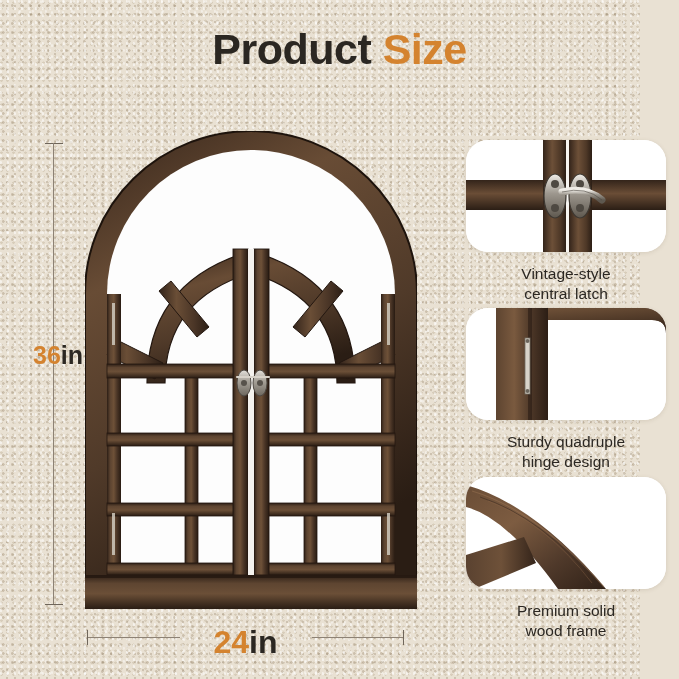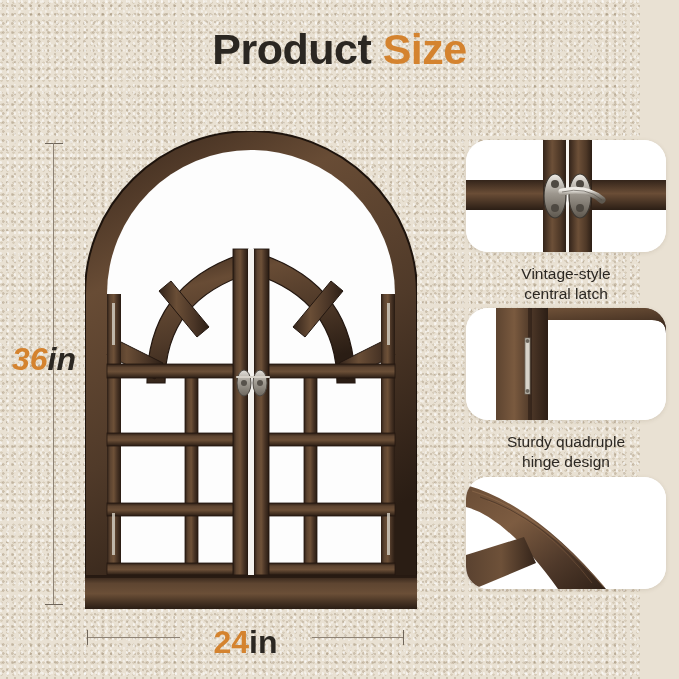--- a/index.html
+++ b/index.html
@@ -37,22 +37,22 @@
   .dim-v-line{
     position:absolute;left:53px;top:143px;width:1px;height:462px;
     background:#8d8275;
   }
   .dim-v-cap-top,.dim-v-cap-bot{
     position:absolute;left:45px;width:18px;height:1px;background:#6f665b;
   }
   .dim-v-cap-top{top:143px;}
   .dim-v-cap-bot{top:604px;}
   .dim-v-label{
-    position:absolute;left:12px;top:341px;
-    font-size:32px;font-weight:bold;white-space:nowrap;font-style:italic;
+    position:absolute;left:33px;top:341px;
+    font-size:25px;font-weight:bold;white-space:nowrap;
   }
   .dim-h-line-l{
     position:absolute;left:88px;top:637px;width:92px;height:1px;background:#8d8275;
   }
   .dim-h-line-r{
     position:absolute;left:312px;top:637px;width:91px;height:1px;background:#8d8275;
   }
   .dim-h-cap-l,.dim-h-cap-r{
     position:absolute;top:630px;width:1px;height:15px;background:#6f665b;
   }
@@ -310,15 +310,17 @@
           </linearGradient>
         </defs>
         <rect width="200" height="112" fill="#ffffff"></rect>
         <path d="M0,8 Q70,28 140,112 L92,112 Q40,40 0,30 Z" fill="url(#c3a)"></path>
         <path d="M0,78 L58,60 L70,86 L8,112 L0,112 Z" fill="url(#c3b)"></path>
         <path d="M6,14 Q72,34 138,110" fill="none" stroke="#9a7354" stroke-width="1.2" opacity=".5"></path>
         <path d="M14,20 Q76,40 132,108" fill="none" stroke="#3a2920" stroke-width="1" opacity=".55"></path>
         <path d="M22,24 Q80,46 126,106" fill="none" stroke="#8a6547" stroke-width="1" opacity=".4"></path>
       </svg>
     </div>
+    <div class="feature-caption">Premium solid
+wood frame</div>
   </div>
 
 </div>
 
 </body></html>

